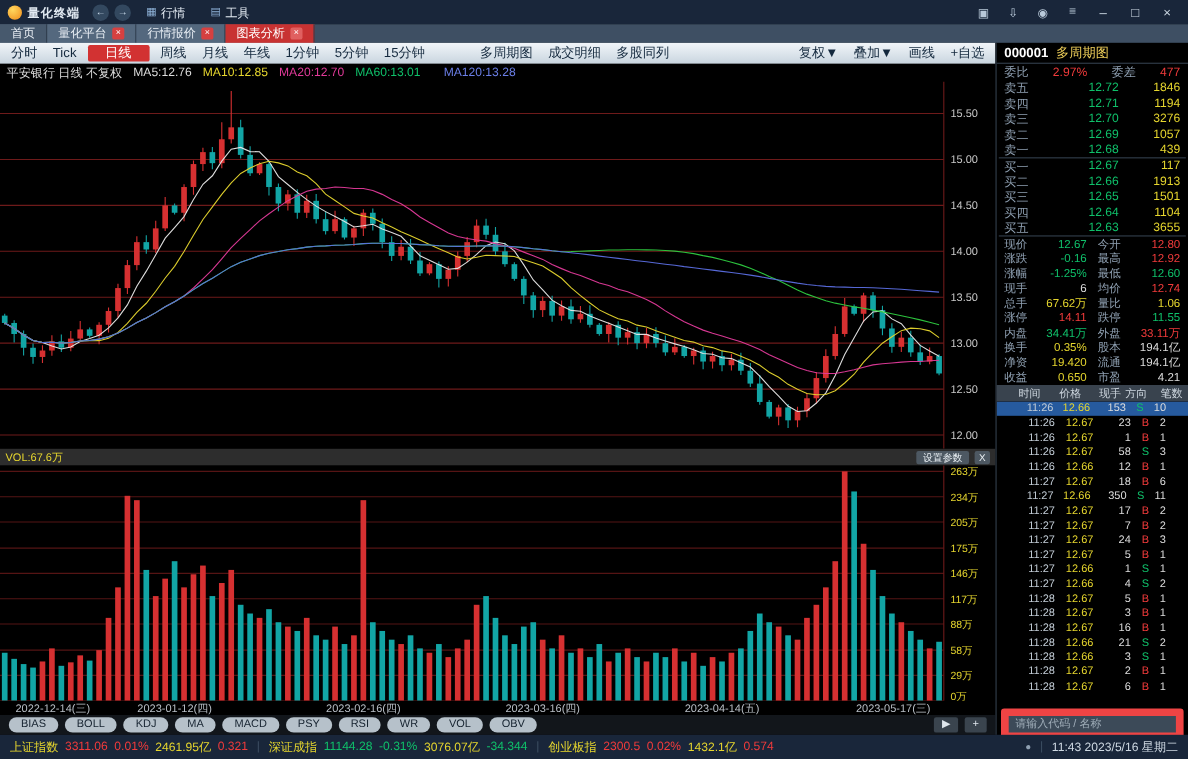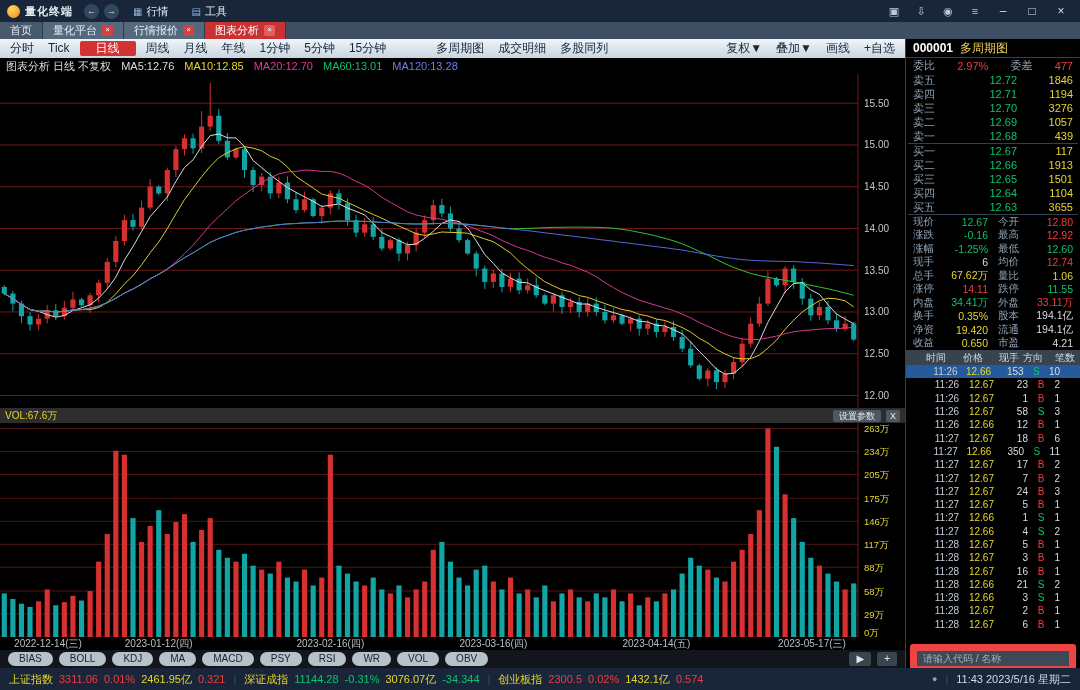--- a/index.html
+++ b/index.html
@@ -44,21 +44,21 @@
 .vh-x{padding:0 4px;}
 .vol-svg{display:block;width:905px;height:214px;}
 .x-axis{position:relative;height:13px;font-size:10px;color:#b9bfc6;}
 .x-lbl{position:absolute;top:0;width:92px;text-align:center;}
 .indicator-bar{height:18px;display:flex;align-items:center;gap:6px;padding:0 8px;background:#12161b;}
 .ind-pill{background:#b6c1ca;color:#15222f;font-size:10px;height:14px;line-height:14px;padding:0 11px;border-radius:7px;}
 .ind-nav{background:#3a444e;color:#dfe6ec;font-size:10px;height:14px;line-height:14px;padding:0 7px;border-radius:2px;}
 
 
 .c-w{color:#dcdcdc;}.c-y{color:#e6d62e;}.c-r{color:#f23b3b;}.c-g{color:#0fc06a;}
-.c-m{color:#e23a9a;}.c-b{color:#6b7fe8;}.c-lt{color:#c2ccd6;}.lbl{color:#8fa0b2;}
+.c-m{color:#e23a9a;}.c-b{color:#6b7fe8;margin-left:11px;}.c-lt{color:#c2ccd6;}.lbl{color:#8fa0b2;}
 
 
 .right-panel{position:absolute;top:39px;right:0;width:175px;height:629px;background:#000;border-left:1px solid #323f4d;display:flex;flex-direction:column;font-size:11px;}
 .qp-header{height:19px;display:flex;align-items:center;gap:7px;padding:0 7px;border-bottom:1px solid #323f4d;flex:none;}
 .qp-code{color:#fff;font-weight:bold;font-size:12px;}
 .qp-name{color:#f0d05a;font-size:12px;}
 .qp-weibi{height:15px;display:flex;align-items:center;justify-content:space-between;padding:0 7px;flex:none;}
 .book-row{height:14px;display:flex;align-items:center;padding:0 7px;}
 .book-row .lbl{width:28px;}
 .book-row .bp{flex:1;text-align:right;}
@@ -155,21 +155,21 @@
   <span id="tb-right" class="tb-grp">
       <span class="tb-item">复权▼</span>
       <span class="tb-item">叠加▼</span>
       <span class="tb-item">画线</span>
       <span class="tb-item">+自选</span>
     </span>
 </div>
 
 <div class="chart-col">
   <div class="info-bar" id="infobar">
-      <span class="info-seg c-w">图表分析 日线 不复权</span>
+      <span class="info-seg c-w">平安银行 日线 不复权</span>
       <span class="info-seg c-w">MA5:12.76</span>
       <span class="info-seg c-y">MA10:12.85</span>
       <span class="info-seg c-m">MA20:12.70</span>
       <span class="info-seg c-g">MA60:13.01</span>
       <span class="info-seg c-b">MA120:13.28</span>
     </div>
   <svg id="price-svg" class="price-svg" viewBox="0 0 905 334">
       <line x1="0" y1="321.47499999999997" x2="858" y2="321.47499999999997" stroke="#6e1a1a" stroke-width="1"></line>
       <text x="864" y="324.97499999999997" fill="#c8c8c8" font-size="10">12.00</text>
       <line x1="0" y1="279.72499999999997" x2="858" y2="279.72499999999997" stroke="#6e1a1a" stroke-width="1"></line>

